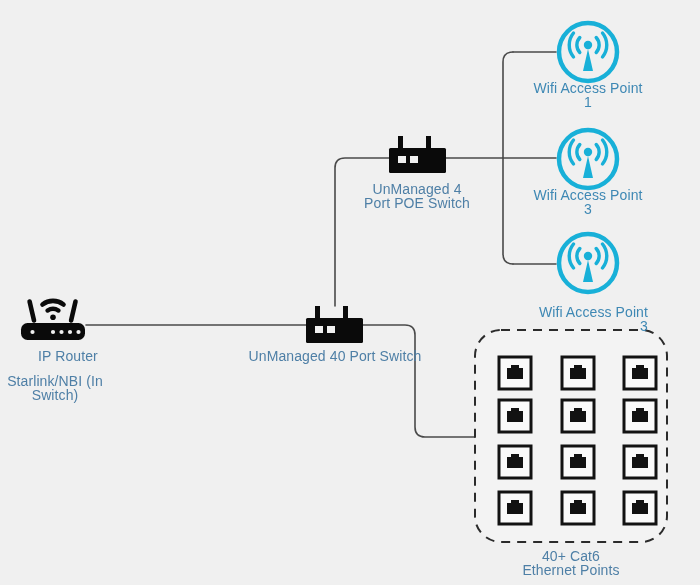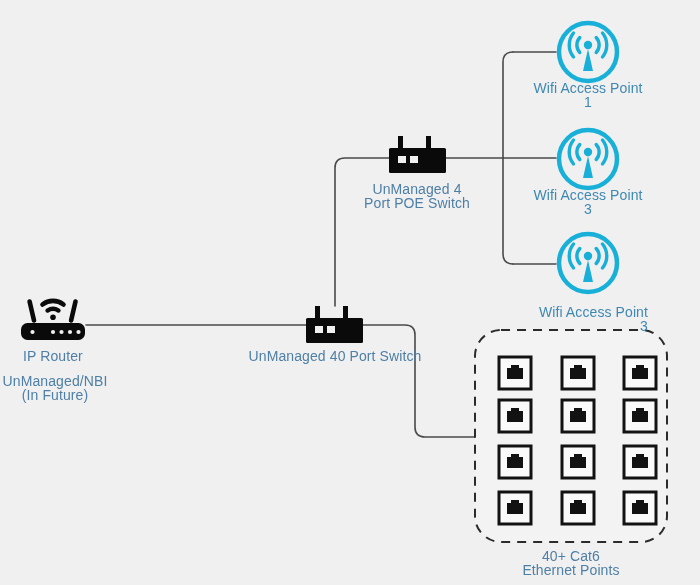--- a/index.html
+++ b/index.html
@@ -147,23 +147,23 @@
       <use href="#rj45" x="562" y="446"></use>
       <use href="#rj45" x="624" y="446"></use>
 
       <use href="#rj45" x="499" y="492"></use>
       <use href="#rj45" x="562" y="492"></use>
       <use href="#rj45" x="624" y="492"></use>
     </g>
   </g>
 </svg>
 
-<div class="label" style="left:3px;top:350px;width:100px;">IP Router</div>
+<div class="label" style="left:18px;top:350px;width:100px;">IP Router</div>
 
-<div class="label" style="left:0px;top:375px;width:110px;">UnManaged/NBI (In Future)</div>
+<div class="label" style="left:0px;top:375px;width:110px;">Starlink/NBI (In Switch)</div>
 
 <div class="label" style="left:245px;top:350px;width:180px;">UnManaged 40 Port Switch</div>
 
 <div class="label" style="left:357px;top:183px;width:120px;">UnManaged 4
 Port POE Switch</div>
 
 <div class="label ap" style="left:528px;top:82px;width:120px;">Wifi Access Point 1</div>
 
 <div class="label ap" style="left:528px;top:189px;width:120px;">Wifi Access Point 3</div>
 

